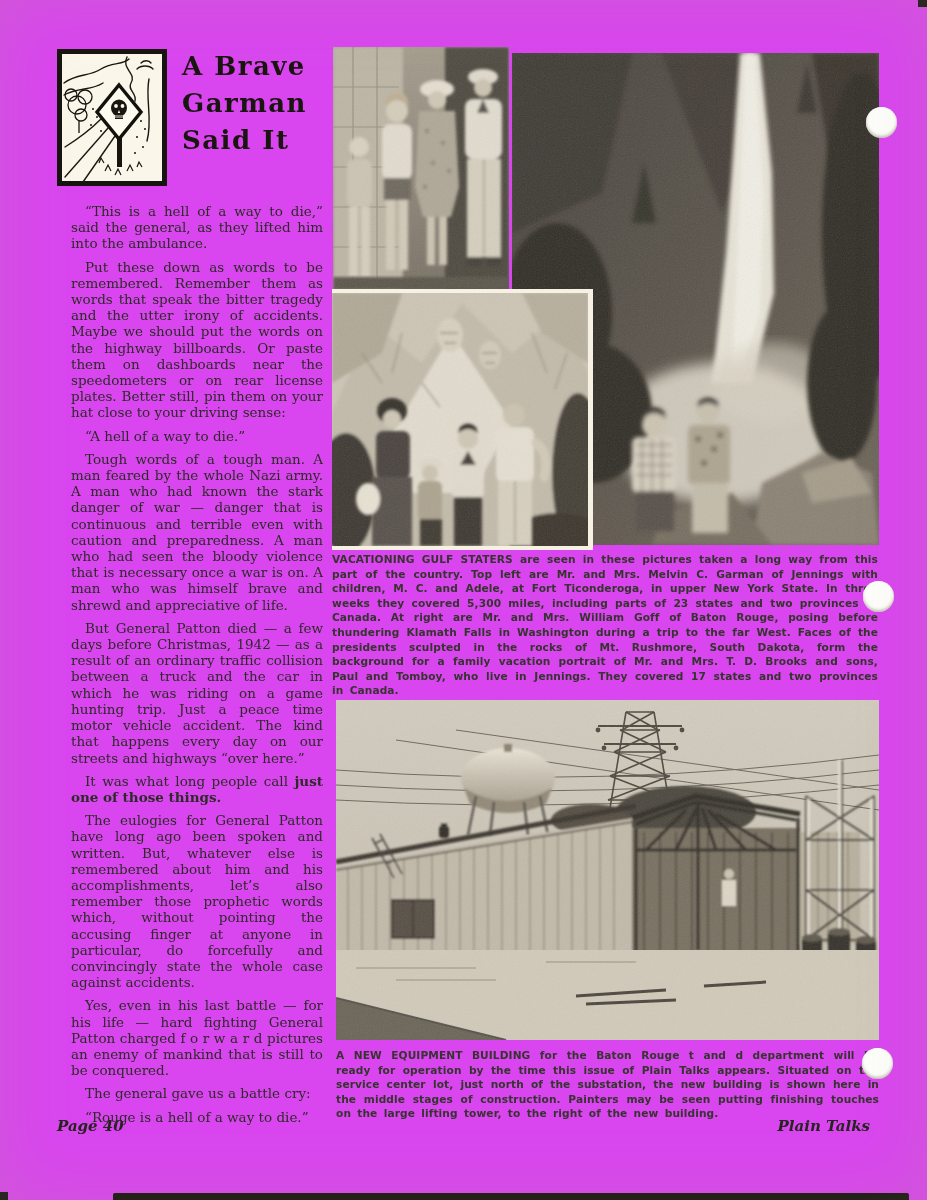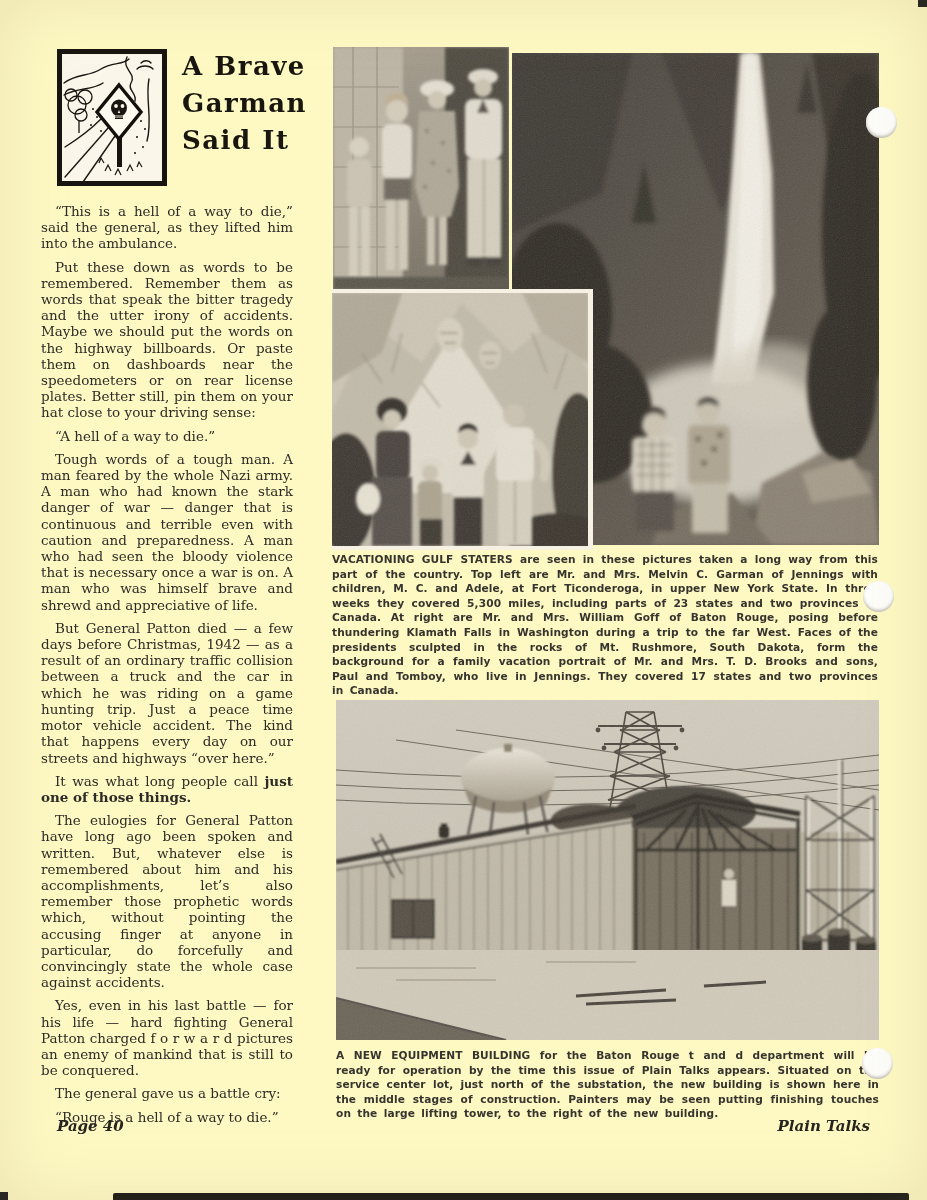--- a/index.html
+++ b/index.html
@@ -1,26 +1,26 @@
 <!DOCTYPE html>
 <html><head>
 <meta charset="utf-8">
 <style>
   html,body{margin:0;padding:0;}
   body{width:927px;height:1200px;position:relative;overflow:hidden;
        font-family:"DejaVu Serif", serif;background:#e9e4d6;}
-  .page{position:absolute;inset:0;background:#fef9c3;}
+  .page{position:absolute;inset:0;background:#d946ef;}
   .page::after{content:"";position:absolute;inset:0;pointer-events:none;
        box-shadow:inset 0 0 70px rgba(168,156,125,.22);}
   
   .illus{position:absolute;left:57px;top:49px;width:110px;height:137px;}
   .title{position:absolute;left:182px;top:48px;width:140px;
        font:bold 26px/37px "DejaVu Serif", serif;color:#18160f;letter-spacing:1.5px;}
   
-  .article{position:absolute;left:41px;top:203px;width:252px;color:#2d2b27;}
+  .article{position:absolute;left:71px;top:203px;width:252px;color:#2d2b27;}
   .article p{font:13.5px/16.2px "DejaVu Serif", serif;text-align:justify;
        margin:0 0 7px 0;text-indent:14px;}
   .article p span.b{font-weight:bold;}
   
   .montage{position:absolute;left:332px;top:45px;width:548px;height:501px;}
   .ph{position:absolute;display:block;}
   .ph svg{display:block;}
   .rushwrap{position:absolute;left:0;top:244px;padding:4px 5px 0 0;background:#f6f1e3;}
   
   .cap{position:absolute;font-family:"DejaVu Sans", sans-serif;font-weight:bold;

